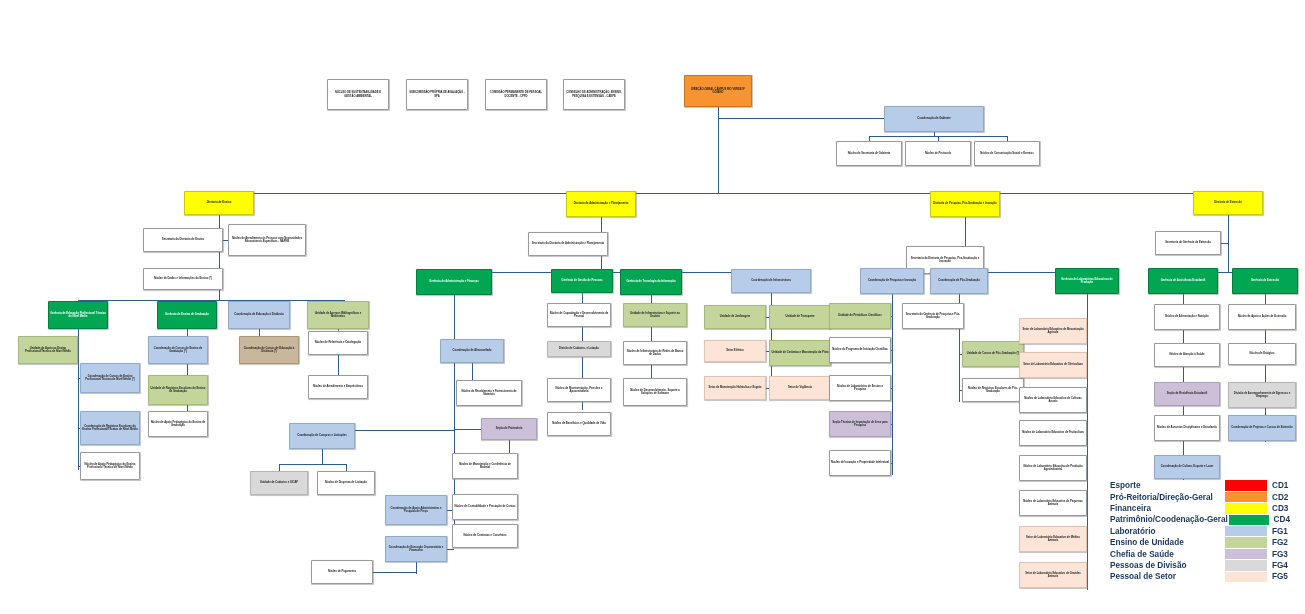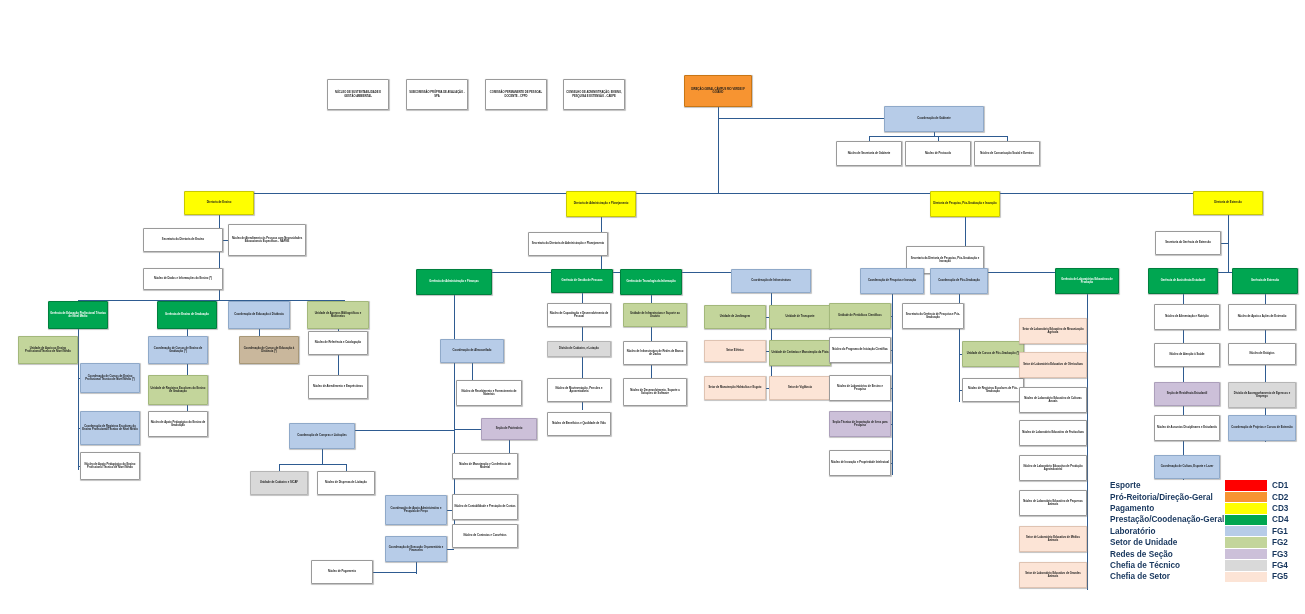--- a/index.html
+++ b/index.html
@@ -262,48 +262,48 @@
         <div class="lg-label">Esporte</div>
         <div class="lg-sw" style="background: rgb(255, 0, 0);"></div>
         <div class="lg-code">CD1</div>
       </div>
       <div class="lg-row">
         <div class="lg-label">Pró-Reitoria/Direção-Geral</div>
         <div class="lg-sw" style="background: rgb(247, 148, 49);"></div>
         <div class="lg-code">CD2</div>
       </div>
       <div class="lg-row">
-        <div class="lg-label">Pagamento</div>
+        <div class="lg-label">Financeira</div>
         <div class="lg-sw" style="background: rgb(255, 255, 0);"></div>
         <div class="lg-code">CD3</div>
       </div>
       <div class="lg-row">
-        <div class="lg-label">Prestação/Coodenação-Geral</div>
+        <div class="lg-label">Patrimônio/Coodenação-Geral</div>
         <div class="lg-sw" style="background: rgb(0, 166, 81);"></div>
         <div class="lg-code">CD4</div>
       </div>
       <div class="lg-row">
         <div class="lg-label">Laboratório</div>
         <div class="lg-sw" style="background: rgb(183, 204, 232);"></div>
         <div class="lg-code">FG1</div>
       </div>
       <div class="lg-row">
-        <div class="lg-label">Setor de Unidade</div>
+        <div class="lg-label">Ensino de Unidade</div>
         <div class="lg-sw" style="background: rgb(195, 213, 155);"></div>
         <div class="lg-code">FG2</div>
       </div>
       <div class="lg-row">
-        <div class="lg-label">Redes de Seção</div>
+        <div class="lg-label">Chefia de Saúde</div>
         <div class="lg-sw" style="background: rgb(204, 192, 217);"></div>
         <div class="lg-code">FG3</div>
       </div>
       <div class="lg-row">
-        <div class="lg-label">Chefia de Técnico</div>
+        <div class="lg-label">Pessoas de Divisão</div>
         <div class="lg-sw" style="background: rgb(217, 217, 217);"></div>
         <div class="lg-code">FG4</div>
       </div>
       <div class="lg-row">
-        <div class="lg-label">Chefia de Setor</div>
+        <div class="lg-label">Pessoal de Setor</div>
         <div class="lg-sw" style="background: rgb(252, 228, 214);"></div>
         <div class="lg-code">FG5</div>
       </div>
     </div>
 </div>
 
 </body></html>

